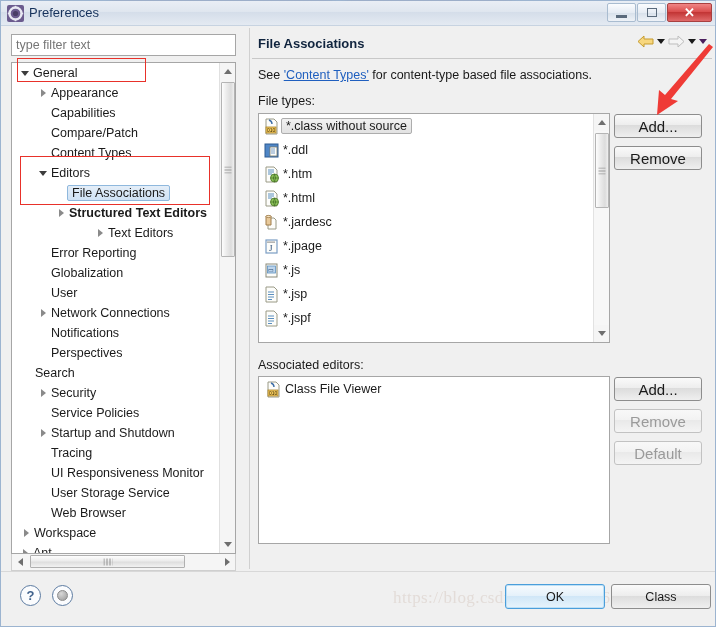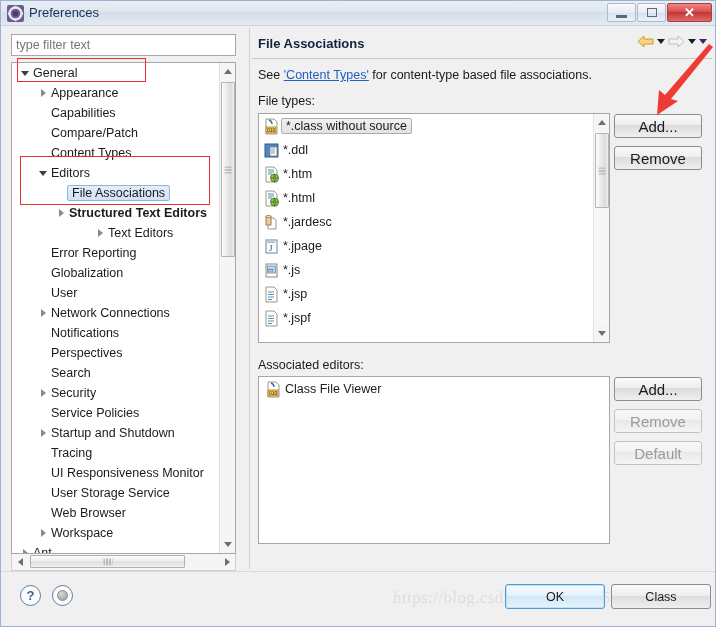--- a/index.html
+++ b/index.html
@@ -474,21 +474,21 @@
             <span class="tree-label">Network Connections</span>
           </div>
           <div class="tree-row" style="padding-left: 24px;">
             <span class="tree-arrow"></span>
             <span class="tree-label">Notifications</span>
           </div>
           <div class="tree-row" style="padding-left: 24px;">
             <span class="tree-arrow"></span>
             <span class="tree-label">Perspectives</span>
           </div>
-          <div class="tree-row" style="padding-left: 24px;">
+          <div class="tree-row" style="padding-left: 8px;">
             <span class="tree-arrow"></span>
             <span class="tree-label">Search</span>
           </div>
           <div class="tree-row" style="padding-left: 24px;">
             <span class="tree-arrow">
               <span class="tri-right"></span>
             </span>
             <span class="tree-label">Security</span>
           </div>
           <div class="tree-row" style="padding-left: 24px;">
@@ -510,21 +510,21 @@
             <span class="tree-label">UI Responsiveness Monitor</span>
           </div>
           <div class="tree-row" style="padding-left: 24px;">
             <span class="tree-arrow"></span>
             <span class="tree-label">User Storage Service</span>
           </div>
           <div class="tree-row" style="padding-left: 24px;">
             <span class="tree-arrow"></span>
             <span class="tree-label">Web Browser</span>
           </div>
-          <div class="tree-row" style="padding-left: 7px; margin-left: 17px;">
+          <div class="tree-row" style="padding-left: 7px;">
             <span class="tree-arrow">
               <span class="tri-right"></span>
             </span>
             <span class="tree-label">Workspace</span>
           </div>
           <div class="tree-row" style="padding-left: 6px;">
             <span class="tree-arrow">
               <span class="tri-right"></span>
             </span>
             <span class="tree-label">Ant</span>

